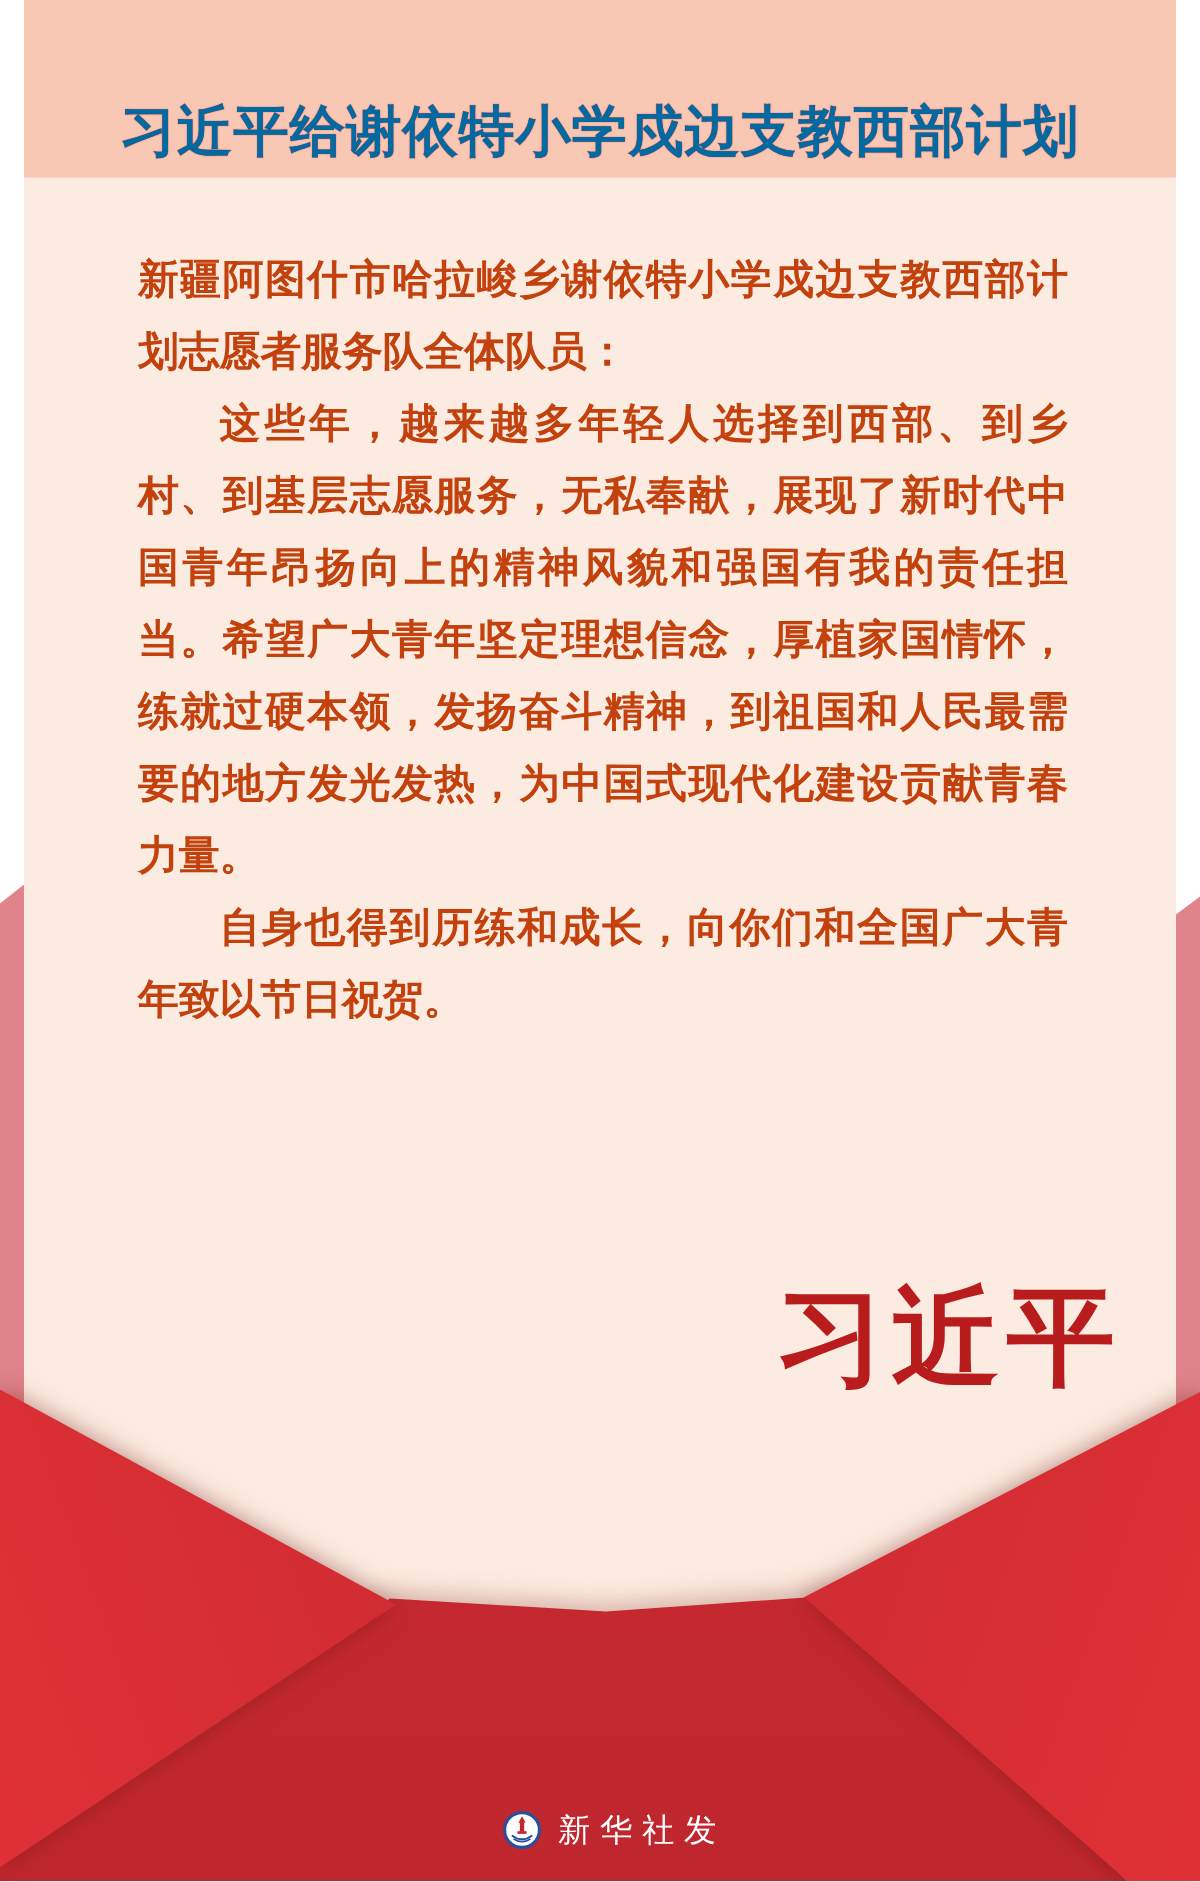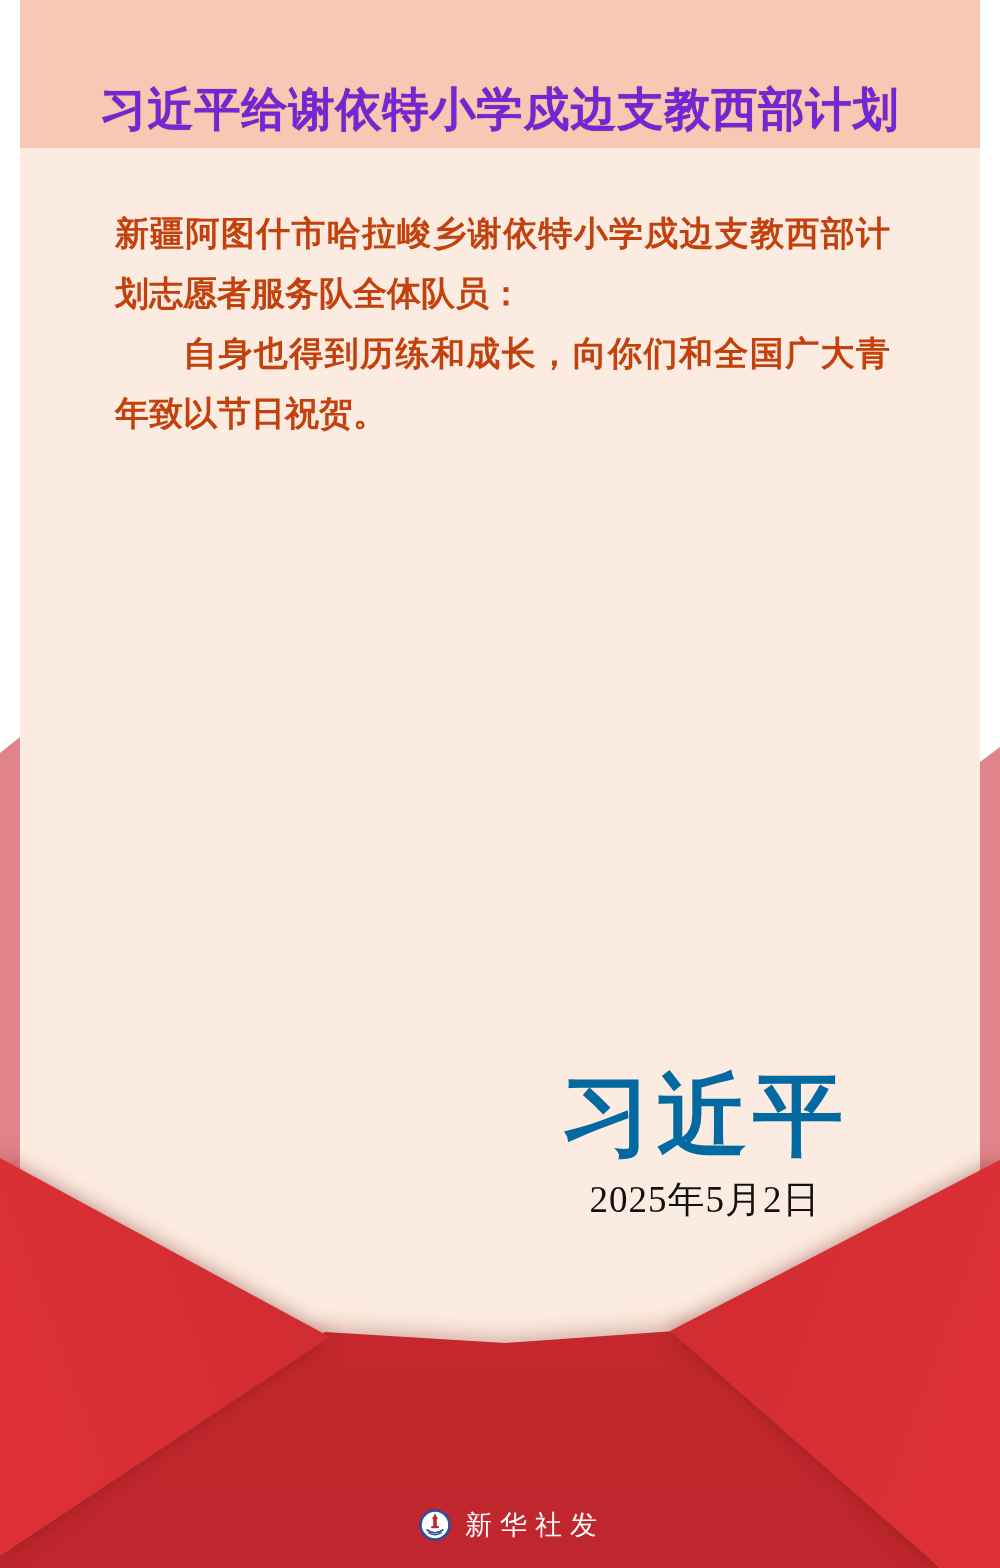--- a/index.html
+++ b/index.html
@@ -13,36 +13,36 @@
     position:absolute;left:20px;top:0;width:960px;height:1345px;
     background:#fcebe0;
   }
   .title-band{
     position:absolute;left:0;top:0;width:100%;height:148px;
     background:#f8c8b5;
     display:flex;flex-direction:column;justify-content:flex-end;
     padding-bottom:8px;box-sizing:border-box;
   }
   .title-line{
-    text-align:center;color:#6d28d9;font-size:46px;font-weight:900;
+    text-align:center;color:#0369a1;font-size:46px;font-weight:900;
     line-height:60px;letter-spacing:1px;
     text-shadow:0 0 1px #de231a;
     font-family:"Liberation Serif","DejaVu Serif",serif;
   }
   .letter-body{
     position:absolute;left:95px;top:204px;width:775px;
     font-size:34px;line-height:60px;font-weight:700;color:#c2410c;
     text-align:justify;
   }
   .letter-body p{margin:0;}
   .letter-body p.para{text-indent:2em;}
   .signature{
     position:absolute;left:455px;top:1066px;width:460px;
-    text-align:center;font-size:90px;line-height:100px;font-weight:600;
-    color:#0369a1;letter-spacing:6px;
+    text-align:right;font-size:90px;line-height:100px;font-weight:600;
+    color:#b91c1c;letter-spacing:6px;
     font-family:"Liberation Serif","DejaVu Serif",serif;
   }
   .date{
     position:absolute;left:455px;top:1180px;width:460px;
     text-align:center;font-size:37px;line-height:40px;font-weight:500;
     color:#111111;letter-spacing:1px;
   }
   
   .strip{position:absolute;width:20px;height:700px;background:#e0838a;}
   .strip-left{
@@ -87,25 +87,25 @@
 
 <div class="canvas">
 
   <div class="paper">
     <div class="title-band">
       <div class="title-line">习近平给谢依特小学戍边支教西部计划</div>
     </div>
 
     <div class="letter-body">
       <p class="salutation">新疆阿图什市哈拉峻乡谢依特小学戍边支教西部计划志愿者服务队全体队员：</p>
+      <p class="para">这些年，越来越多年轻人选择到西部、到乡村、到基层志愿服务，无私奉献，展现了新时代中国青年昂扬向上的精神风貌和强国有我的责任担当。希望广大青年坚定理想信念，厚植家国情怀，练就过硬本领，发扬奋斗精神，到祖国和人民最需要的地方发光发热，为中国式现代化建设贡献青春力量。</p>
       <p class="para">自身也得到历练和成长，向你们和全国广大青年致以节日祝贺。</p>
     </div>
 
     <div class="signature">习近平</div>
-    <div class="date">2025年5月2日</div>
   </div>
 
   <div class="strip strip-left"></div>
   <div class="strip strip-right"></div>
 
   <div class="shadow-wrap sw-bottom">
     <div class="flap flap-bottom"></div>
   </div>
   <div class="shadow-wrap sw-left">
     <div class="flap flap-left"></div>

